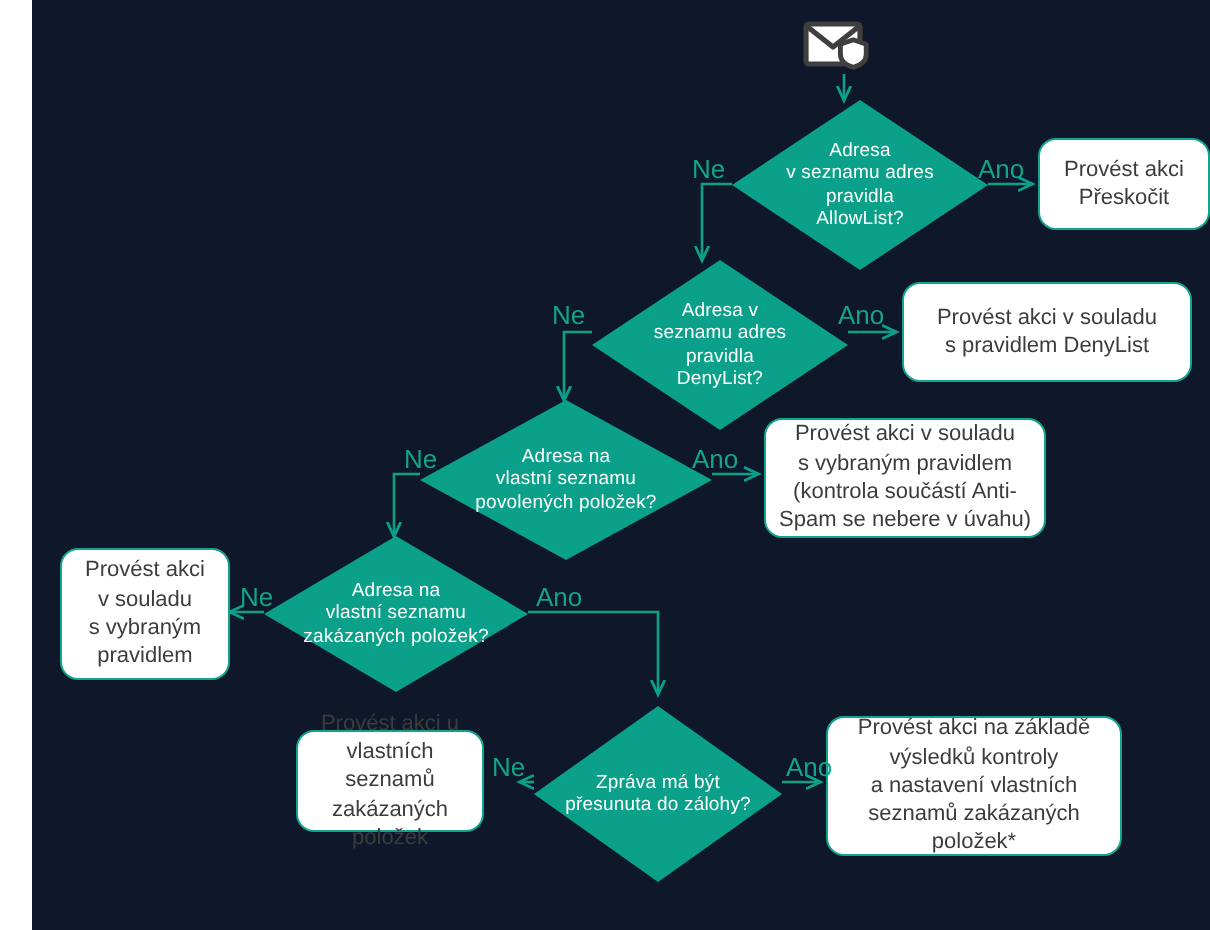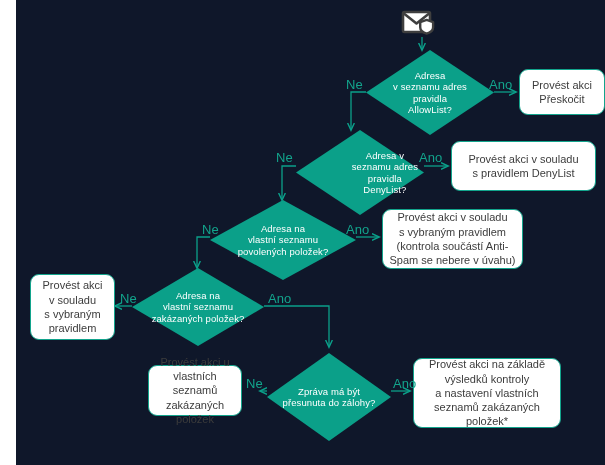--- a/index.html
+++ b/index.html
@@ -129,21 +129,21 @@
   <div class="node diamond" style="left:350px; top:50px; width:128px; height:85px;">
     <svg class="shape" viewBox="0 0 128 85" preserveAspectRatio="none">
       <polygon points="64,0 128,42.5 64,85 0,42.5" fill="#0ba089"></polygon>
     </svg>
     <div class="dtext">Adresa
 v seznamu adres
 pravidla
 AllowList?</div>
   </div>
 
-  <div class="node diamond" style="left:280px; top:130px; width:128px; height:85px;justify-content:flex-end;">
+  <div class="node diamond" style="left:280px; top:130px; width:128px; height:85px;">
     <svg class="shape" viewBox="0 0 128 85" preserveAspectRatio="none">
       <polygon points="64,0 128,42.5 64,85 0,42.5" fill="#0ba089"></polygon>
     </svg>
     <div class="dtext">Adresa v
 seznamu adres
 pravidla
 DenyList?</div>
   </div>
 
   <div class="node diamond" style="left:194px; top:200px; width:146px; height:80px;">

